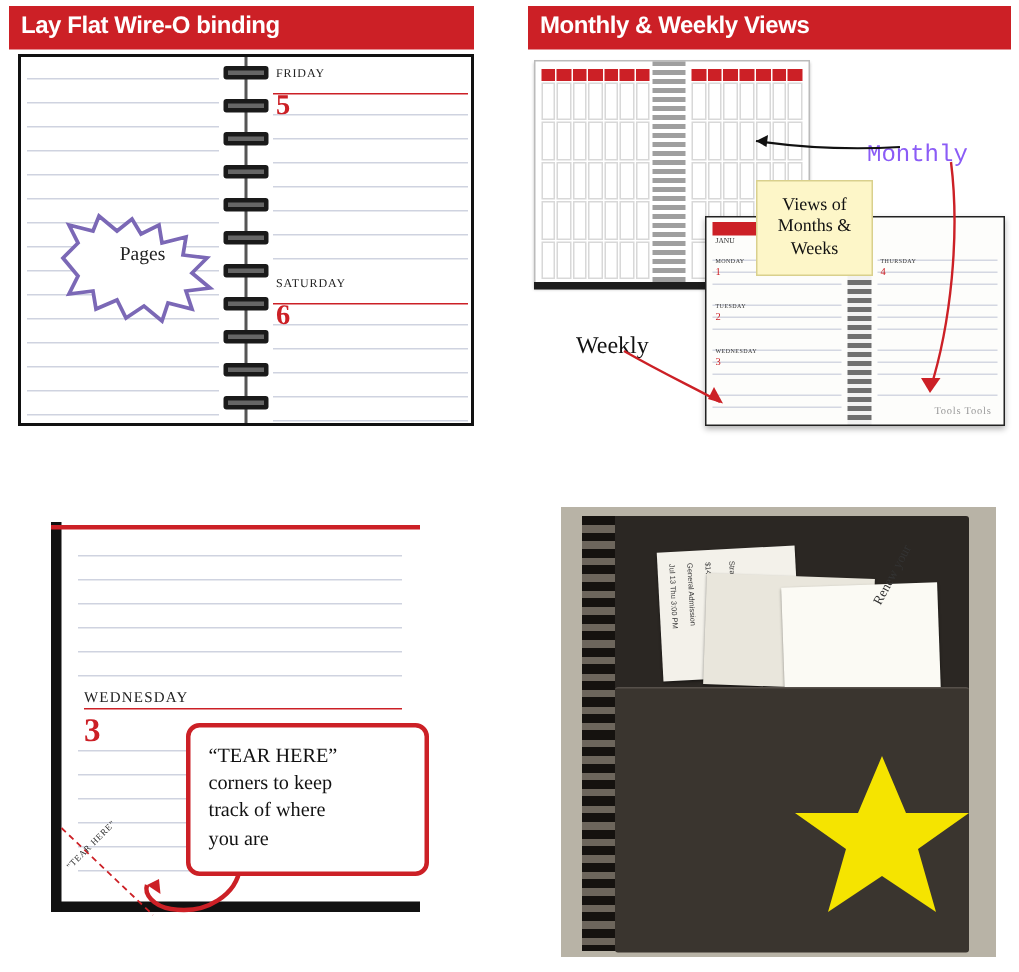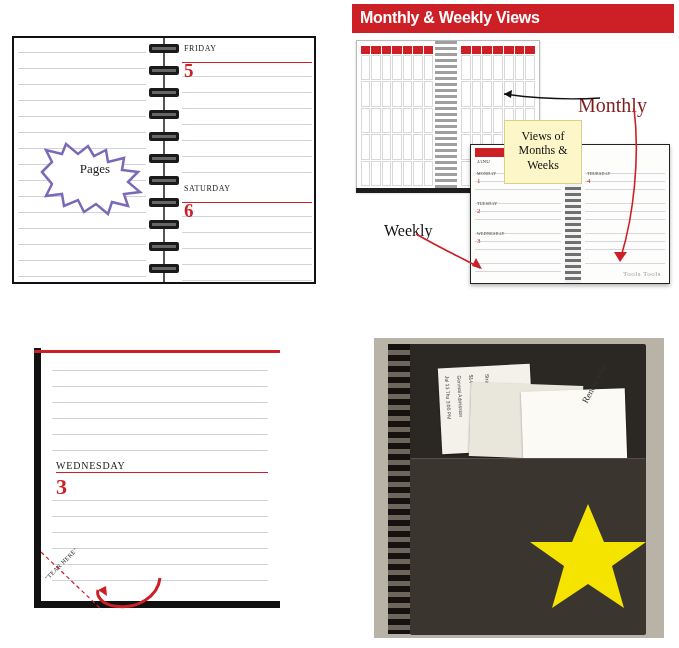--- a/index.html
+++ b/index.html
@@ -251,23 +251,23 @@
     left: 152px;
     top: 84px;
     width: 78px;
     height: 64px;
     z-index: 6;
   }
   .lbl-monthly {
     position: absolute;
     left: 226px;
     top: 58px;
-    font-family: Liberation Serif, serif;
-    font-size: 20px;
-    color: #7f1d1d;
+    font-family: Liberation Mono, monospace;
+    font-size: 16px;
+    color: #8b5cf6;
   }
   .lbl-weekly {
     position: absolute;
     left: 32px;
     top: 186px;
     font-family: "Liberation Serif", serif;
     font-size: 16px;
     color: #111;
   }
   .arrow-svg { position: absolute; left: 0; top: 0; width: 322px; height: 250px; pointer-events: none; z-index: 7;}
@@ -441,20 +441,21 @@
     line-height: 1.2;
     z-index: 9;
   }
 </style>
 </head>
 <body>
 
 <div class="grid">
 
   <div class="panel" id="p1">
+    <div class="bar">Lay Flat Wire-O binding</div>
 
     <div class="book">
 
       <div class="page-lines leftpage">
         <div class="ln" style="top:8px"></div>
           <div class="ln" style="top:24px"></div>
         <div class="ln" style="top:40px"></div>
           <div class="ln" style="top:56px"></div>
         <div class="ln" style="top:72px"></div>
           <div class="ln" style="top:88px"></div>
@@ -709,20 +710,28 @@
       <div class="perf-daynum">3</div>
 
       <svg style="position:absolute;left:0;top:0;width:322px;height:290px;" viewBox="0 0 322 290">
         <line x1="31" y1="218" x2="92" y2="276" stroke="#cc2026" stroke-width="1.2" stroke-dasharray="4 3"></line>
         <path d="M150,244 C148,262 128,276 104,272 C92,270 86,262 88,256" stroke="#cc2026" stroke-width="3" fill="none"></path>
         <polygon points="88,256 96,252 97,262" fill="#cc2026"></polygon>
       </svg>
 
       <div class="tear-label">"TEAR HERE"</div>
 
+      <div class="speech">
+        <div class="speech-text">
+          <div>“TEAR HERE”</div>
+          <div>corners to keep</div>
+          <div>track of where</div>
+          <div>you are</div>
+        </div>
+      </div>
     </div>
   </div>
 
   <div class="panel" id="p4">
 
     <div class="pocket-stage">
       <div class="pocket-book"></div>
       <div class="pocket-coil"></div>
 
       <div class="paper tilt1">

